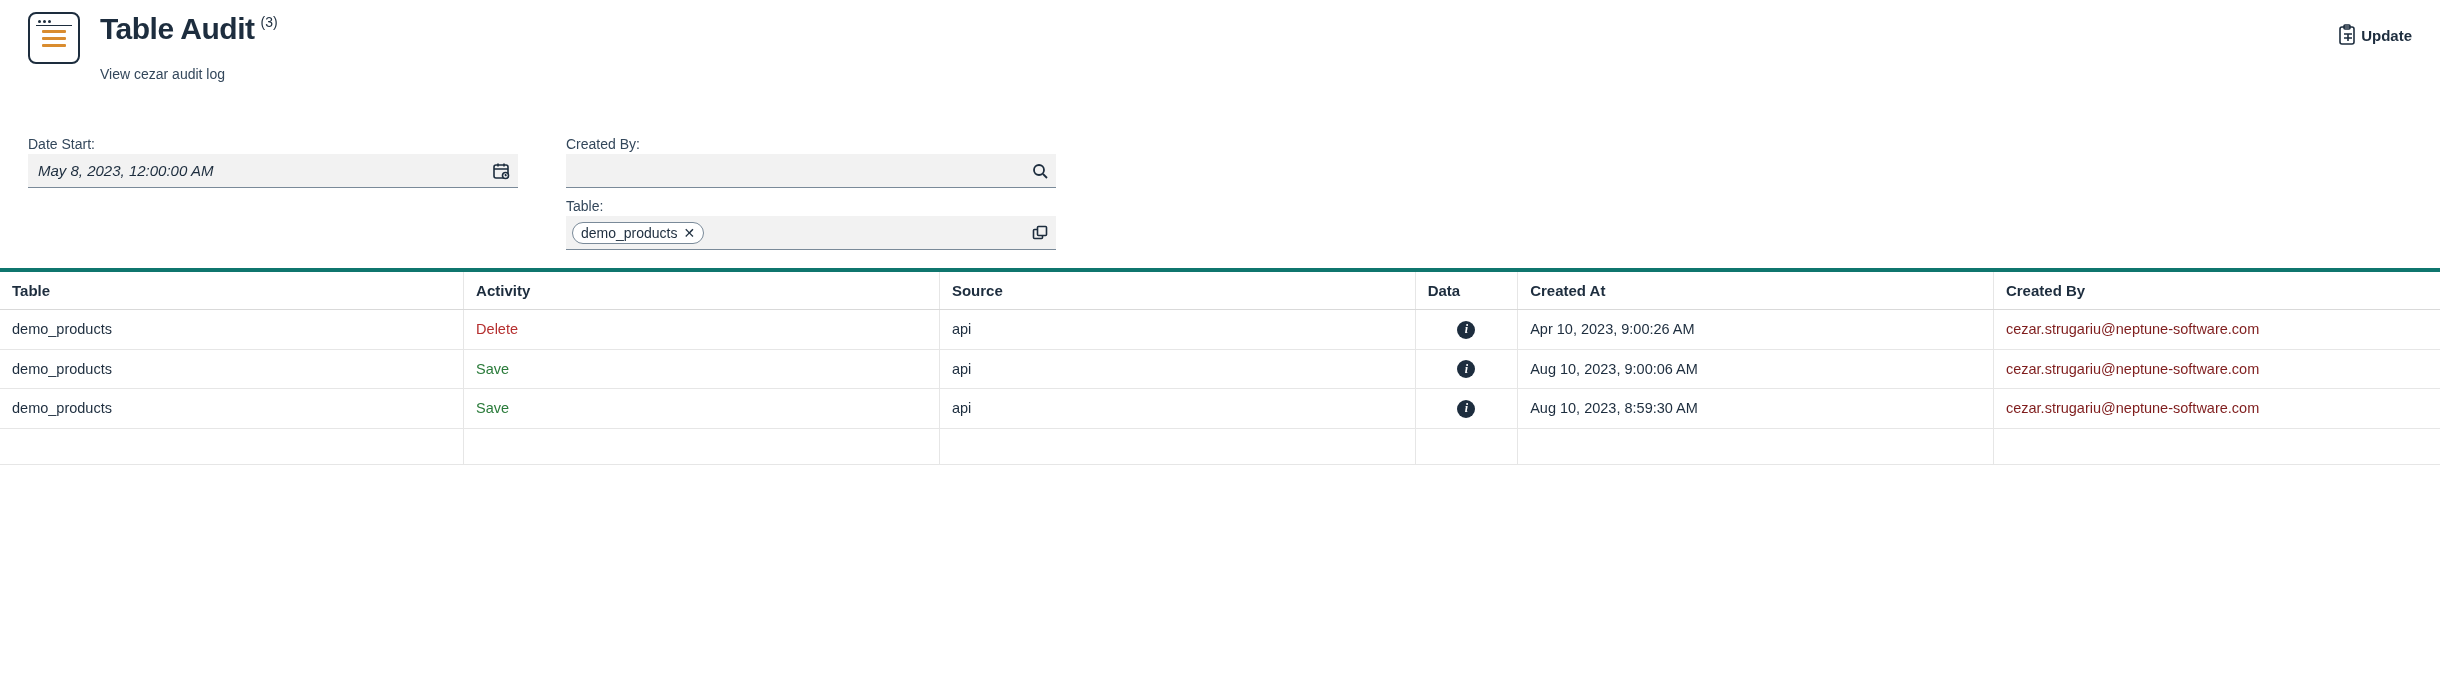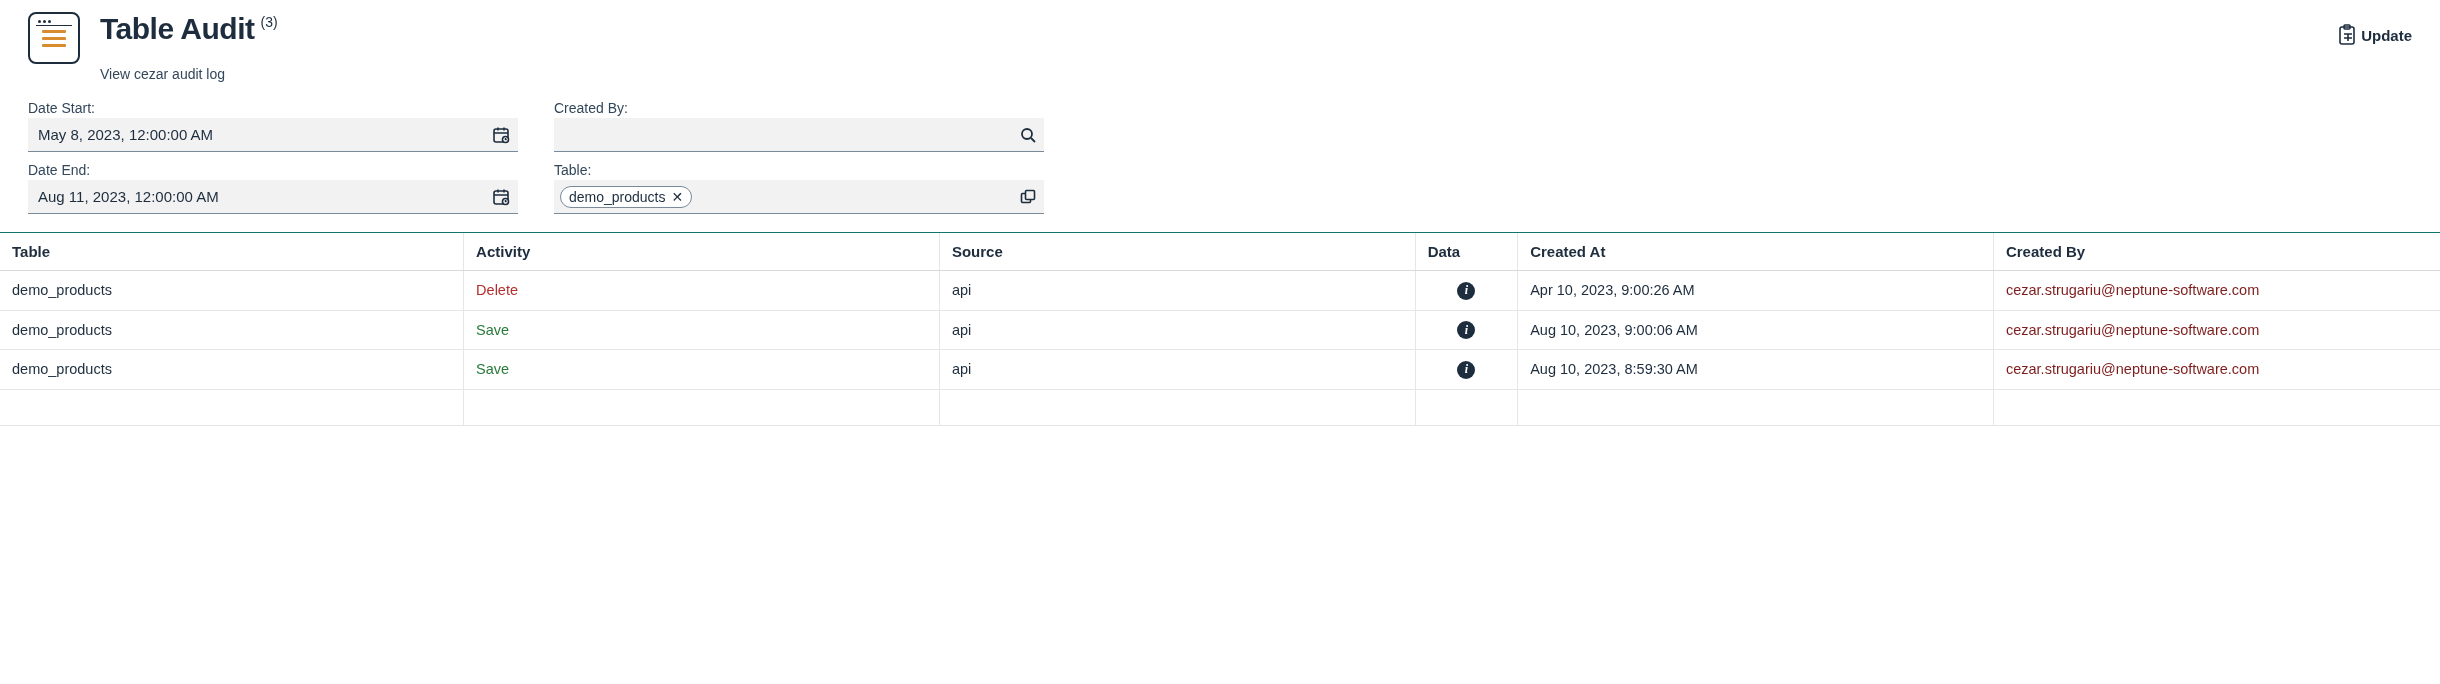--- a/index.html
+++ b/index.html
@@ -16,31 +16,31 @@
   .title-block { display:flex; flex-direction:column; gap:20px; }
   .title-row { display:flex; align-items:flex-start; gap:6px;}
   .title { font-size: 30px; font-weight: 800; color:#1d2d3e; letter-spacing: -0.5px;}
   .title-sup { font-size: 14px; color:#1d2d3e; position:relative; top:2px;}
   .subtitle { font-size: 14px; color:#33475b; }
 
   .header-right { display:flex; align-items:center; gap:4px; padding-top:12px; }
   .paste-icon { width:20px; height:22px; display:inline-flex; align-items:center; justify-content:center;}
   .update-btn { font-size:15px; font-weight:700; color:#1d2d3e; cursor:pointer; background:none; border:none; }
 
-  .filters { display:flex; gap:36px; padding: 0 28px 18px 28px; }
+  .filters { display:flex; gap:48px; padding: 0 28px 18px 28px; margin-top: 36px; }
   .filter-col { width: 490px; display:flex; flex-direction:column; gap:10px; }
   .field-label { font-size:14px; color:#33475b; margin-bottom:2px;}
   .input-wrap { position:relative; width:100%; background:#f2f2f2; border-bottom:1px solid #7a8a99; height:34px; display:flex; align-items:center; padding:0 36px 0 10px;}
-  .input-wrap input { width:100%; border:none; background:transparent; font-size:15px; color:#1d2d3e; outline:none; height:100%; }
+  .input-wrap input { width:100%; border:none; background:transparent; font-size:15px; color:#1d2d3e; outline:none; height:100%;font-style:italic; }
   .input-icon { position:absolute; right:8px; top:50%; transform:translateY(-50%); color:#2a3a4a; display:flex; align-items:center; }
 
   .token { display:inline-flex; align-items:center; gap:6px; border:1px solid #7a8a99; border-radius:14px; padding:2px 8px; font-size:14px; background:#fff; margin-right:6px;}
   .token .x { font-size:14px; cursor:pointer; color:#1d2d3e;}
 
-  .table-wrap { border-top:1px solid #0f766e; }
+  .table-wrap { border-top:4px solid #0f766e; }
   table { width:100%; border-collapse:collapse; table-layout:fixed; }
   thead th { text-align:left; font-size:15px; font-weight:700; color:#1d2d3e; padding:10px 12px; border-bottom:1px solid #d9d9d9; border-right:1px solid #e6e6e6; }
   tbody td { font-size:14.5px; color:#1d2d3e; padding:10px 12px; border-bottom:1px solid #e6e6e6; border-right:1px solid #e6e6e6; vertical-align:middle; white-space:nowrap; overflow:hidden; text-overflow:ellipsis;}
   thead th:last-child, tbody td:last-child { border-right:none; }
   .col-table { width:19%; }
   .col-activity { width:19.5%; }
   .col-source { width:19.5%; }
   .col-data { width:4.2%; text-align:center;}
   .col-created-at { width:19.5%; }
   .col-created-by { width:18.3%; }
@@ -88,34 +88,20 @@
     <button class="update-btn">Update</button>
   </div>
 </div>
 
 <div class="filters">
   <div class="filter-col">
     <div>
       <div class="field-label">Date Start:</div>
       <div class="input-wrap">
         <input type="text" value="May 8, 2023, 12:00:00 AM" style="">
-        <span class="input-icon">
-          <svg width="18" height="18" viewBox="0 0 18 18" fill="none" stroke="#1d2d3e" stroke-width="1.6">
-            <rect x="2" y="3" width="14" height="13" rx="2"></rect>
-              <path d="M2 7h14M6 1.5v3M12 1.5v3"></path>
-            <circle cx="13.5" cy="13.5" r="3" fill="#fff"></circle>
-              <path d="M13.5 12v1.5h1.2"></path>
-          </svg>
-        </span>
-      </div>
-    </div>
-    <div>
-      <div class="field-label">Date End:</div>
-      <div class="input-wrap">
-        <input type="text" value="Aug 11, 2023, 12:00:00 AM" style="">
         <span class="input-icon">
           <svg width="18" height="18" viewBox="0 0 18 18" fill="none" stroke="#1d2d3e" stroke-width="1.6">
             <rect x="2" y="3" width="14" height="13" rx="2"></rect>
               <path d="M2 7h14M6 1.5v3M12 1.5v3"></path>
             <circle cx="13.5" cy="13.5" r="3" fill="#fff"></circle>
               <path d="M13.5 12v1.5h1.2"></path>
           </svg>
         </span>
       </div>
     </div>

